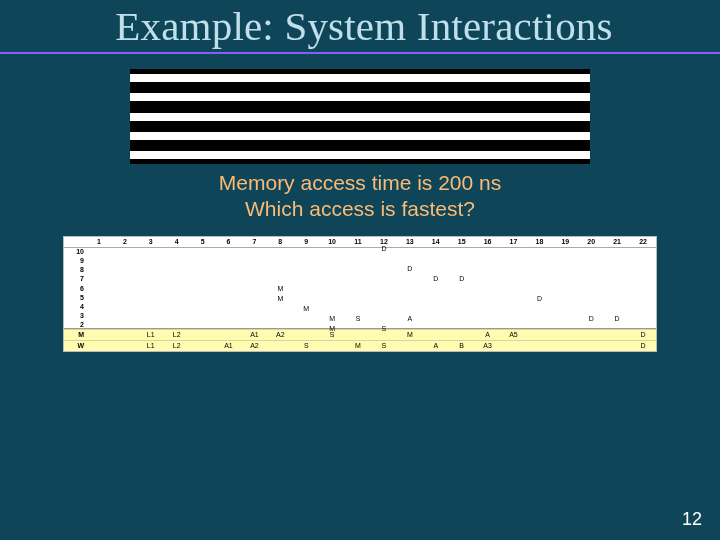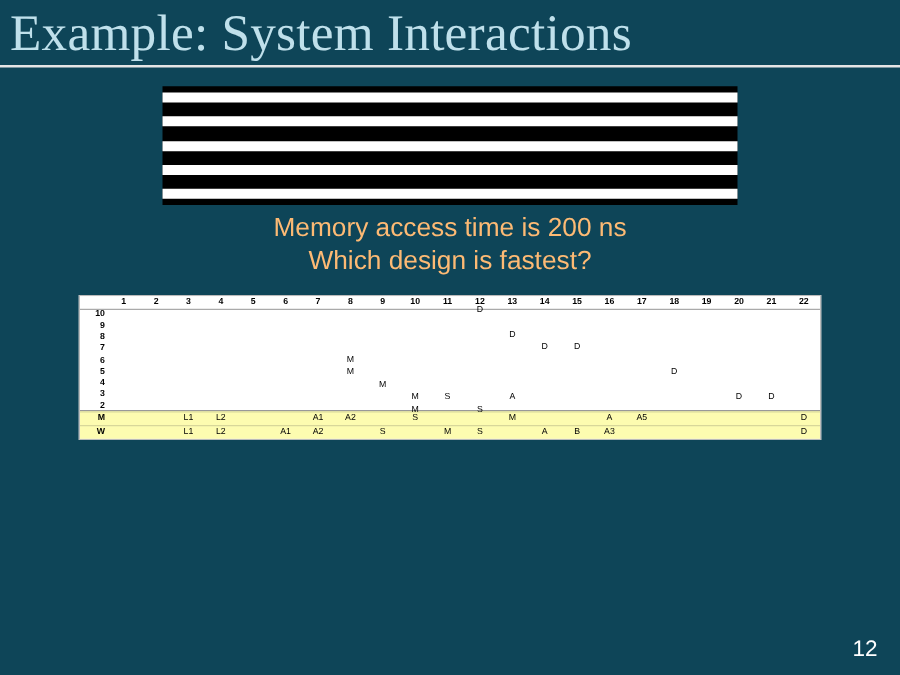--- a/index.html
+++ b/index.html
@@ -9,23 +9,23 @@
     height: 540px;
     overflow: hidden;
   }
   body {
     background: #0e4558;
     color: #ffffff;
     font-family: Arial, Helvetica, sans-serif;
     position: relative;
   }
   .title-wrap {
-    text-align: left;
+    text-align: center;
     padding: 2px 0 2px 8px;
-    border-bottom: 2px solid #e5e5e5;
+    border-bottom: 2px solid #8b5cf6;
   }
   .title {
     font-family: "Times New Roman", Times, serif;
     color: #bfe0eb;
     font-size: 41px;
     font-weight: normal;
     letter-spacing: 0.2px;
   }
   .stripes {
     margin: 15px auto 0 auto;
@@ -137,21 +137,21 @@
 <div class="stripes">
   <div class="stripe-line"></div>
   <div class="stripe-line"></div>
   <div class="stripe-line"></div>
   <div class="stripe-line"></div>
   <div class="stripe-line"></div>
 </div>
 
 <div class="midtext">
   <div>Memory access time is 200 ns</div>
-  <div>Which design is fastest?</div>
+  <div>Which access is fastest?</div>
 </div>
 
 <div class="chart-area">
   <div class="chart-header" id="chart-header">
       <div></div>
       <div>1</div>
       <div>2</div>
       <div>3</div>
       <div>4</div>
       <div>5</div>

